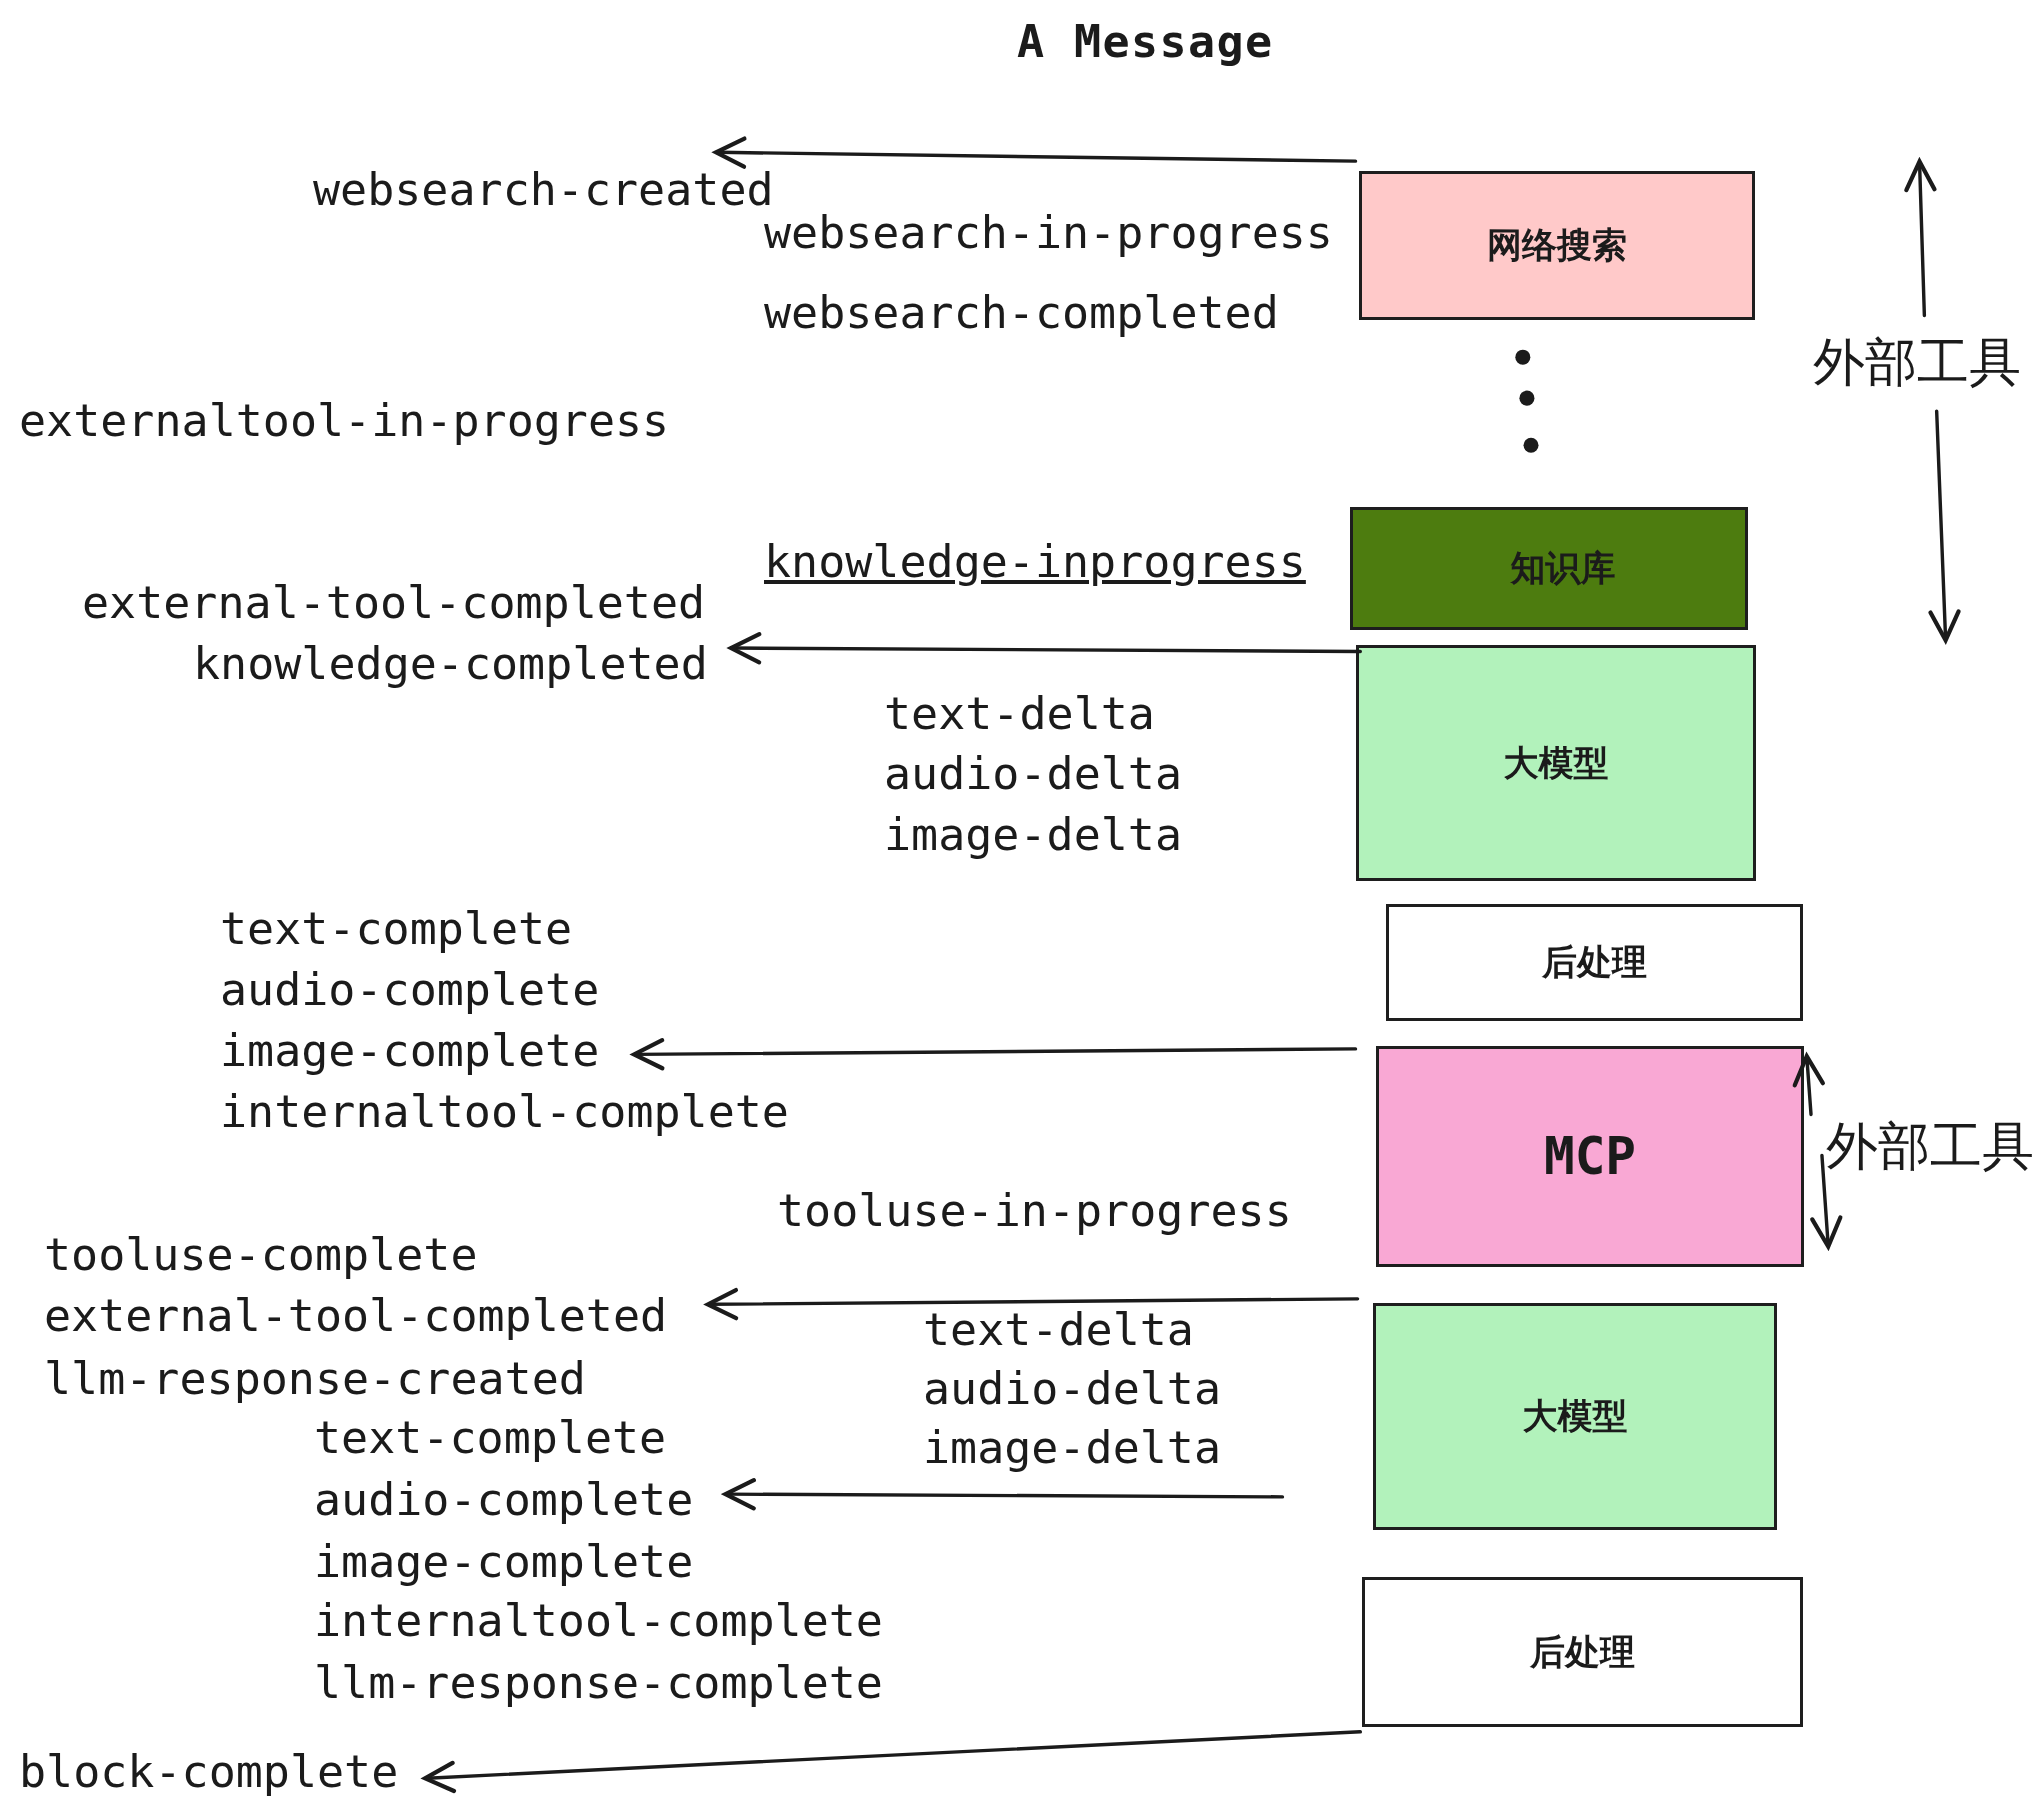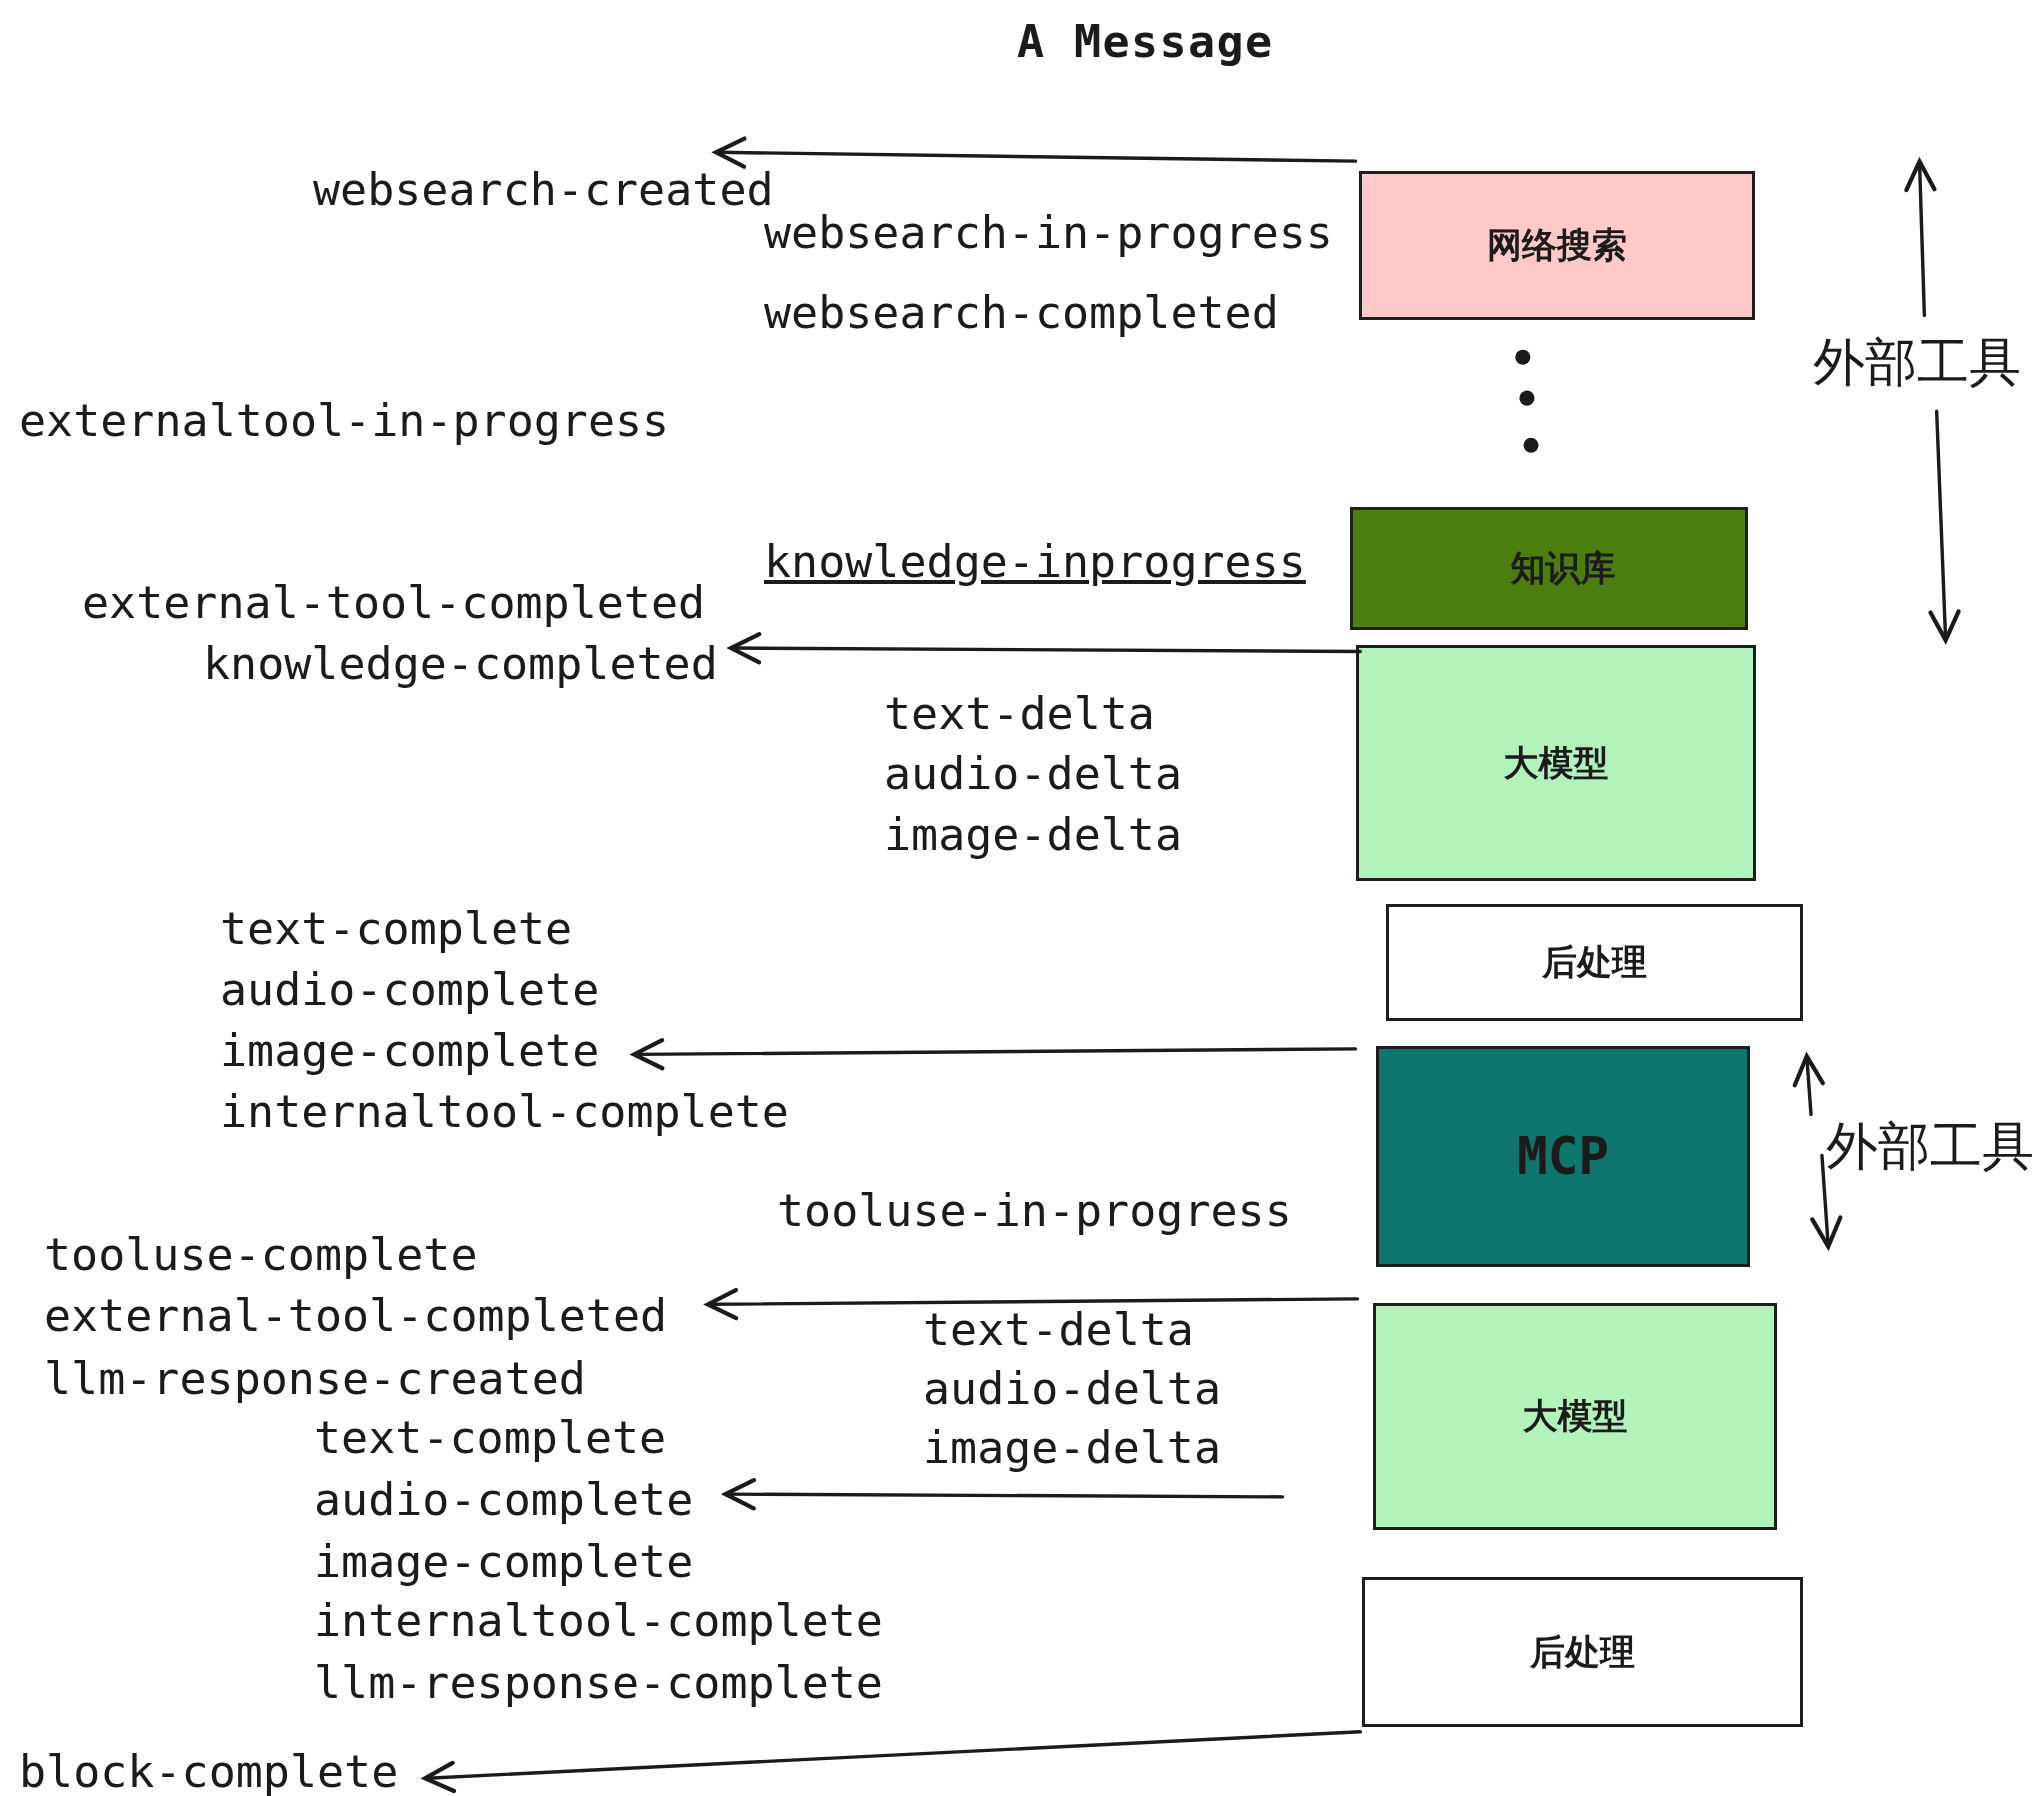--- a/index.html
+++ b/index.html
@@ -23,21 +23,21 @@
 <div id="canvas">
 
   <div class="mono title" style="left:977px;top:15px;margin-left:40px;">A Message</div>
 
   <div class="mono" style="left:764px;top:206px;">websearch-in-progress</div>
   <div class="mono" style="left:313px;top:163px;">websearch-created</div>
   <div class="mono" style="left:764px;top:286px;">websearch-completed</div>
   <div class="mono" style="left:19px;top:394px;">externaltool-in-progress</div>
   <div class="mono" style="left:764px;top:535px;text-decoration:underline;">knowledge-inprogress</div>
   <div class="mono" style="left:82px;top:576px;">external-tool-completed</div>
-  <div class="mono" style="left:193px;top:637px;margin-left:10px;">knowledge-completed</div>
+  <div class="mono" style="left:193px;top:637px;">knowledge-completed</div>
 
   <div class="mono" style="left:884px;top:687px;">text-delta</div>
   <div class="mono" style="left:884px;top:747px;">audio-delta</div>
   <div class="mono" style="left:884px;top:808px;">image-delta</div>
 
   <div class="mono" style="left:220px;top:902px;">text-complete</div>
   <div class="mono" style="left:220px;top:963px;">audio-complete</div>
   <div class="mono" style="left:220px;top:1024px;">image-complete</div>
   <div class="mono" style="left:220px;top:1085px;">internaltool-complete</div>
 
@@ -68,21 +68,21 @@
   </div>
 
   <div class="box" style="left: 1356px; top: 645px; width: 400px; height: 236px; background: rgb(178, 242, 187);">
     <span class="boxlabel">大模型</span>
   </div>
 
   <div class="box" style="left: 1386px; top: 904px; width: 417px; height: 117px; background: rgb(255, 255, 255);">
     <span class="boxlabel">后处理</span>
   </div>
 
-  <div class="box" style="left: 1376px; top: 1046px; width: 374px; height: 221px; background: #0f766e;">
+  <div class="box" style="left: 1376px; top: 1046px; width: 428px; height: 221px; background: #f9a8d4;">
     <span class="boxlabel mono-label">MCP</span>
   </div>
 
   <div class="box" style="left: 1373px; top: 1303px; width: 404px; height: 227px; background: rgb(178, 242, 187);">
     <span class="boxlabel">大模型</span>
   </div>
 
   <div class="box" style="left: 1362px; top: 1577px; width: 441px; height: 150px; background: rgb(255, 255, 255);">
     <span class="boxlabel">后处理</span>
   </div>

